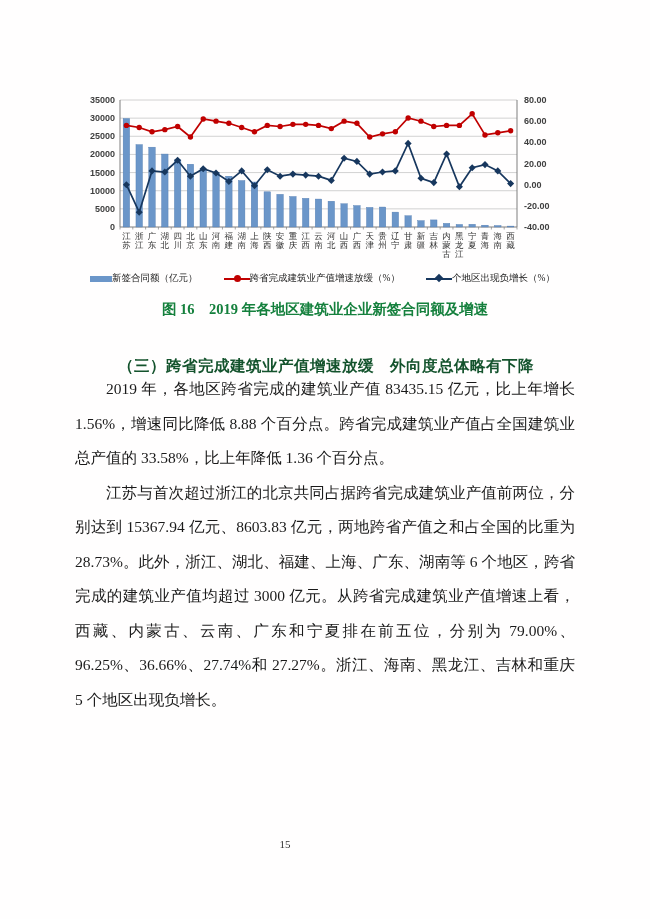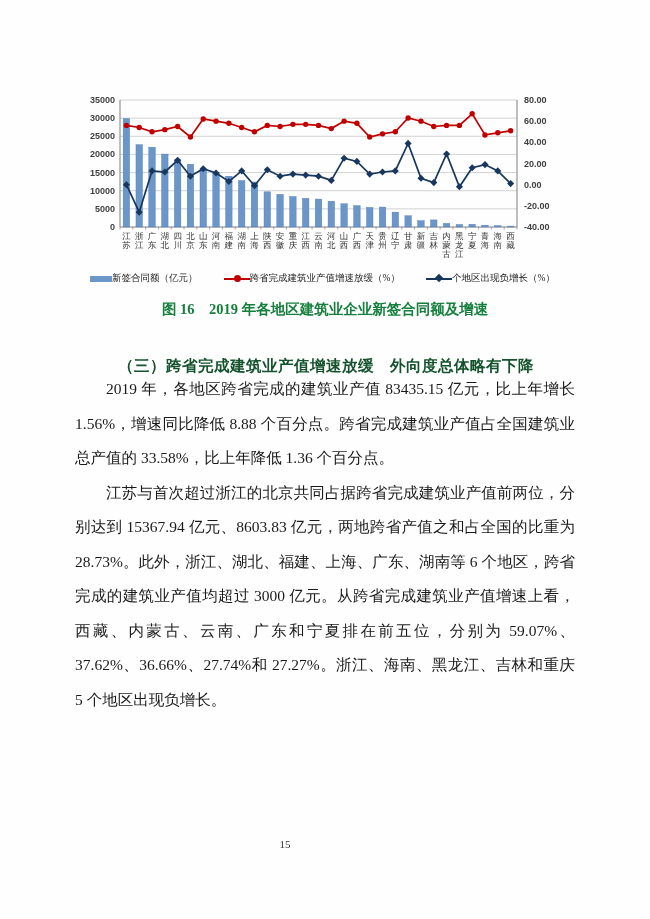--- a/index.html
+++ b/index.html
@@ -257,17 +257,17 @@
       </span>
     </div>
   </div>
 
   <p class="caption">图 16　2019 年各地区建筑业企业新签合同额及增速</p>
 
   <h3 class="heading">（三）跨省完成建筑业产值增速放缓　外向度总体略有下降</h3>
 
   <div class="bodytext">
     <p>2019 年，各地区跨省完成的建筑业产值 83435.15 亿元，比上年增长 1.56%，增速同比降低 8.88 个百分点。跨省完成建筑业产值占全国建筑业总产值的 33.58%，比上年降低 1.36 个百分点。</p>
-    <p>江苏与首次超过浙江的北京共同占据跨省完成建筑业产值前两位，分别达到 15367.94 亿元、8603.83 亿元，两地跨省产值之和占全国的比重为 28.73%。此外，浙江、湖北、福建、上海、广东、湖南等 6 个地区，跨省完成的建筑业产值均超过 3000 亿元。从跨省完成建筑业产值增速上看，西藏、内蒙古、云南、广东和宁夏排在前五位，分别为 59.07%、37.62%、36.66%、27.74%和 27.27%。浙江、海南、黑龙江、吉林和重庆 5 个地区出现负增长。</p>
+    <p>江苏与首次超过浙江的北京共同占据跨省完成建筑业产值前两位，分别达到 15367.94 亿元、8603.83 亿元，两地跨省产值之和占全国的比重为 28.73%。此外，浙江、湖北、福建、上海、广东、湖南等 6 个地区，跨省完成的建筑业产值均超过 3000 亿元。从跨省完成建筑业产值增速上看，西藏、内蒙古、云南、广东和宁夏排在前五位，分别为 79.00%、96.25%、36.66%、27.74%和 27.27%。浙江、海南、黑龙江、吉林和重庆 5 个地区出现负增长。</p>
   </div>
 
   <div class="page-number">15</div>
 </div>
 
 </body></html>

